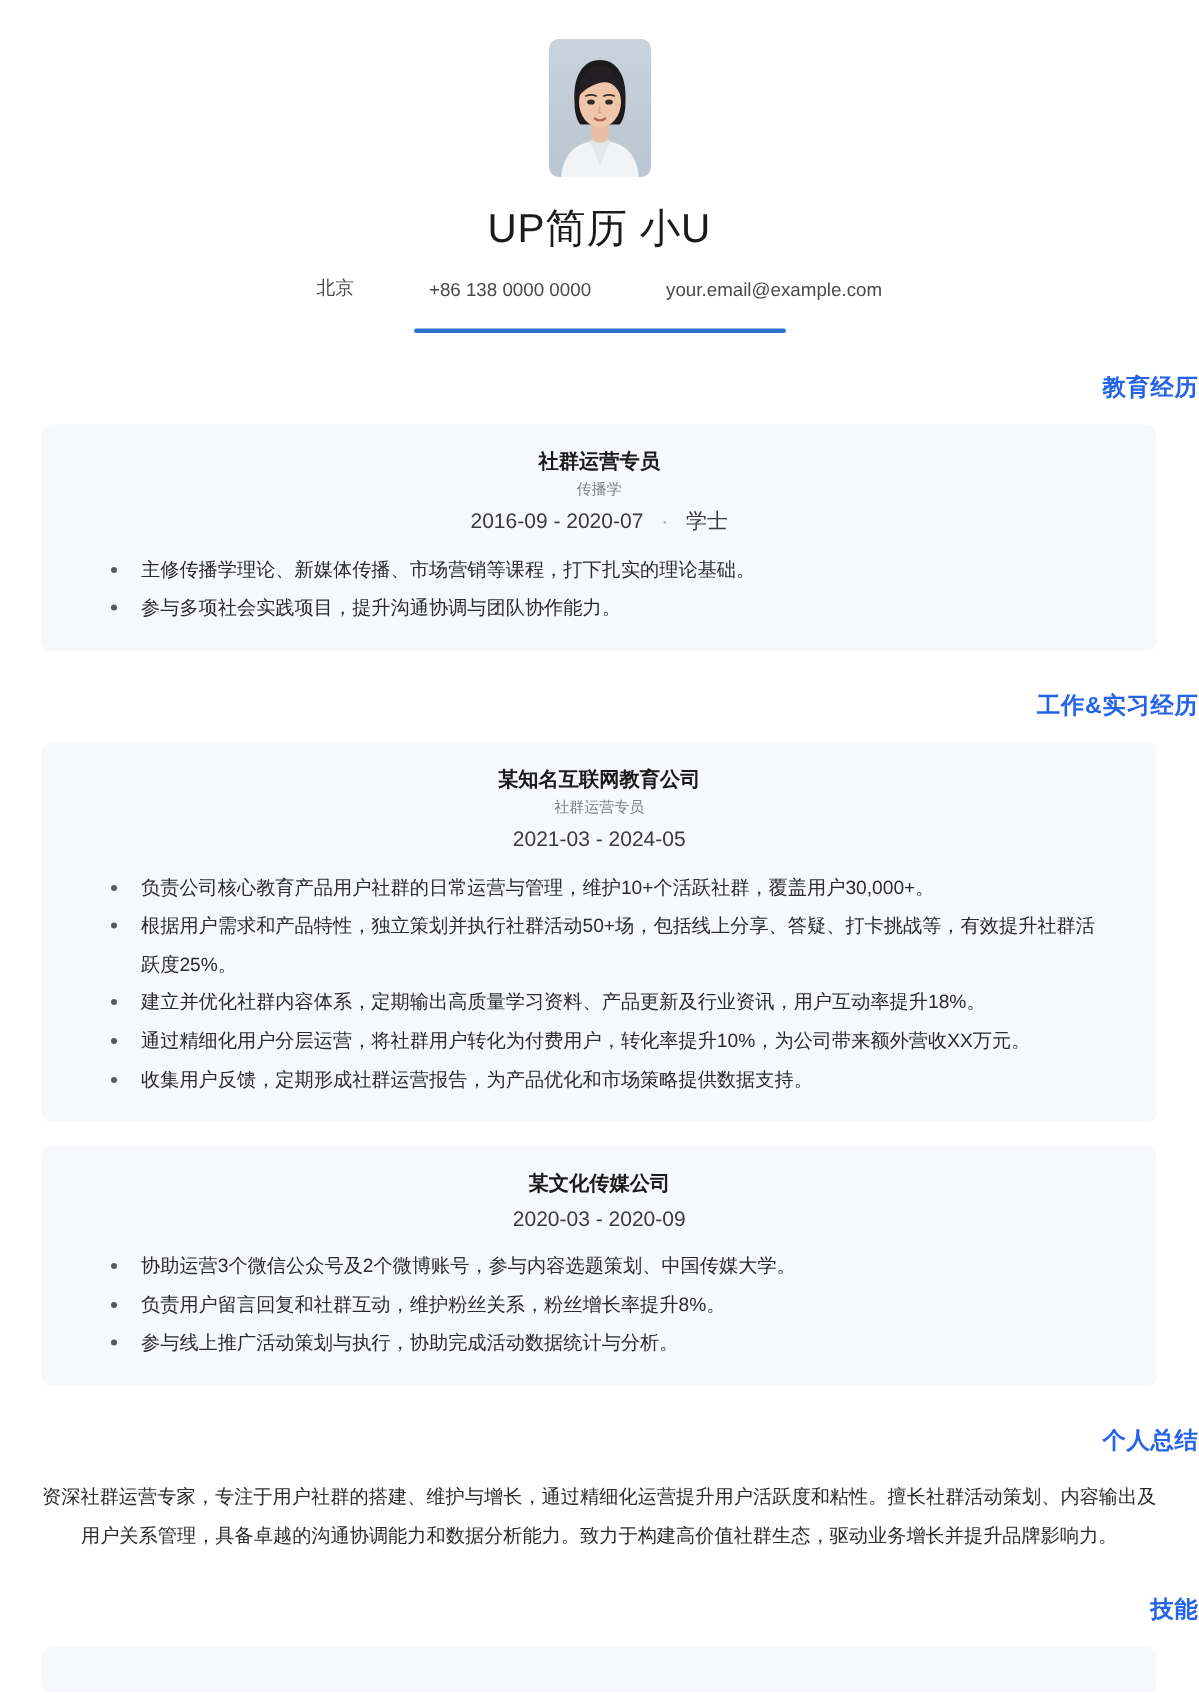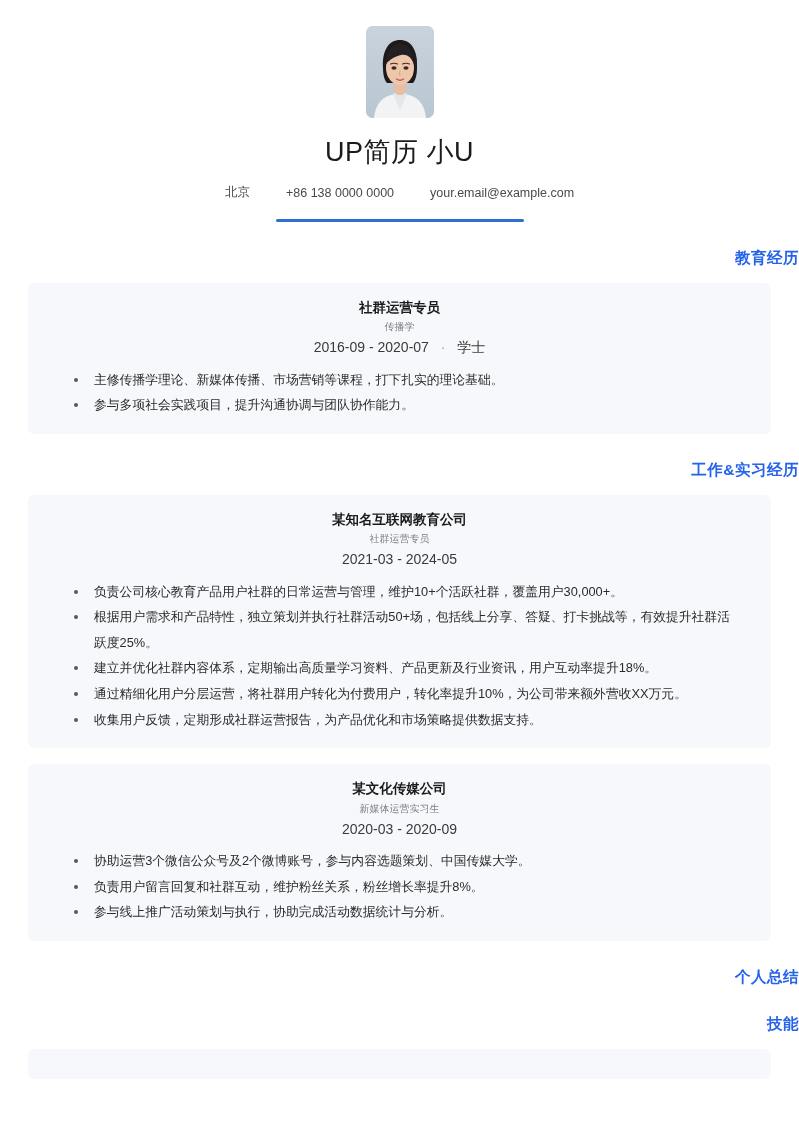--- a/index.html
+++ b/index.html
@@ -44,21 +44,21 @@
     color: #1b1b1b;
     line-height: 1.2;
   }
   .contact-row {
     margin-top: 16px;
     font-size: 12.5px;
     color: #4a4a4a;
     display: flex;
     justify-content: center;
     align-items: center;
-    gap: 0;
+    gap: 14px;
   }
   .contact-row .ci { padding: 0 18px; white-space: nowrap; }
   .header-rule {
     width: 248px;
     height: 2.5px;
     background: #2f6fd0;
     margin: 18px auto 0 auto;
     border-radius: 2px;
   }
 
@@ -216,33 +216,33 @@
         <li>根据用户需求和产品特性，独立策划并执行社群活动50+场，包括线上分享、答疑、打卡挑战等，有效提升社群活跃度25%。</li>
         <li>建立并优化社群内容体系，定期输出高质量学习资料、产品更新及行业资讯，用户互动率提升18%。</li>
         <li>通过精细化用户分层运营，将社群用户转化为付费用户，转化率提升10%，为公司带来额外营收XX万元。</li>
         <li>收集用户反馈，定期形成社群运营报告，为产品优化和市场策略提供数据支持。</li>
       </ul>
     </div>
 
     <div class="card">
       <div class="entry-head">
         <div class="org">某文化传媒公司</div>
-        <div class="role">新媒体运营实习生</div>
         <div class="meta">2020-03 - 2020-09</div>
       </div>
       <ul class="bullets">
         <li>协助运营3个微信公众号及2个微博账号，参与内容选题策划、中国传媒大学。</li>
         <li>负责用户留言回复和社群互动，维护粉丝关系，粉丝增长率提升8%。</li>
         <li>参与线上推广活动策划与执行，协助完成活动数据统计与分析。</li>
       </ul>
     </div>
   </div>
 
   <div class="section">
     <div class="section-title">个人总结</div>
+    <div class="summary-text">资深社群运营专家，专注于用户社群的搭建、维护与增长，通过精细化运营提升用户活跃度和粘性。擅长社群活动策划、内容输出及用户关系管理，具备卓越的沟通协调能力和数据分析能力。致力于构建高价值社群生态，驱动业务增长并提升品牌影响力。</div>
   </div>
 
   <div class="section">
     <div class="section-title">技能</div>
 
     <div class="card">
       
       
     </div>
   </div>

